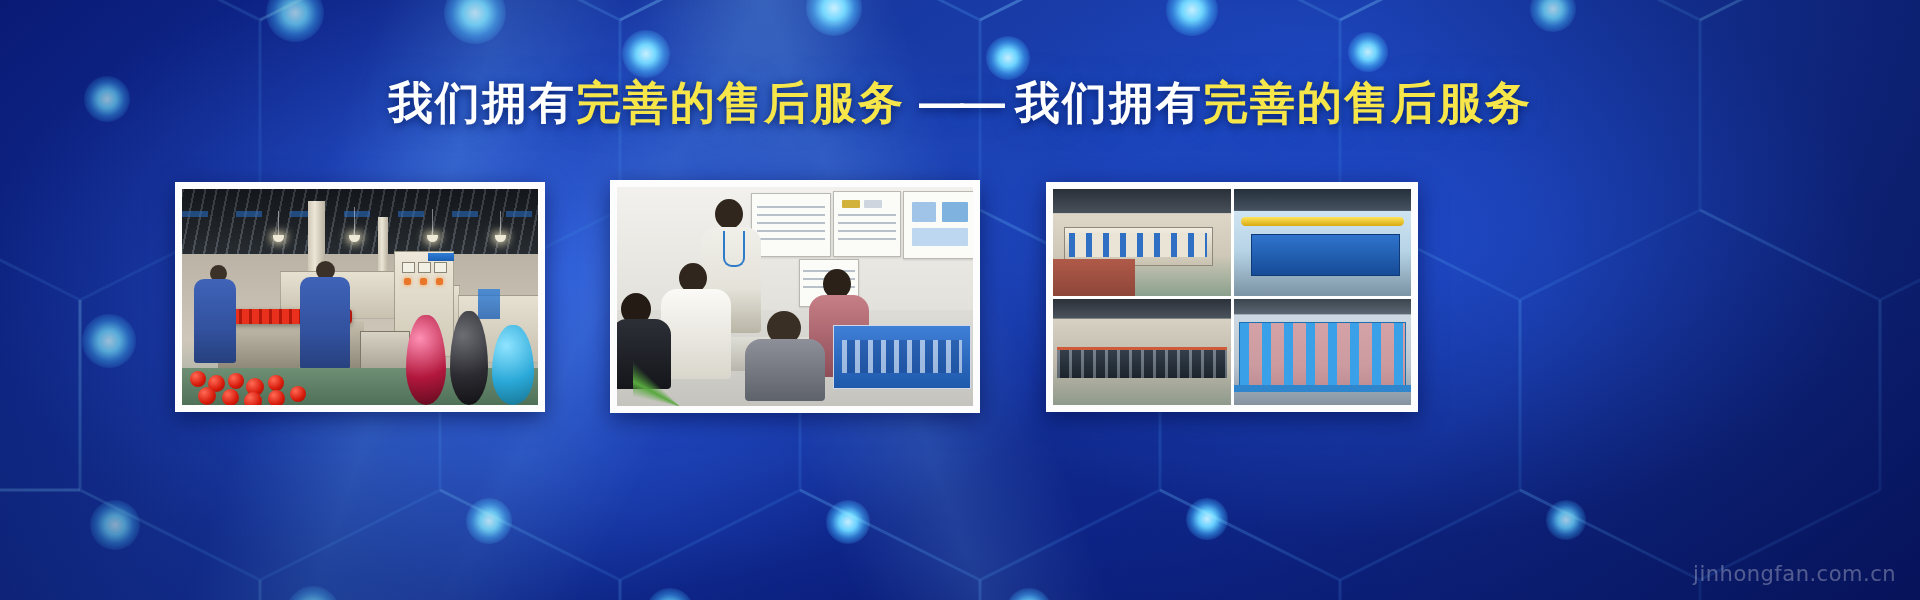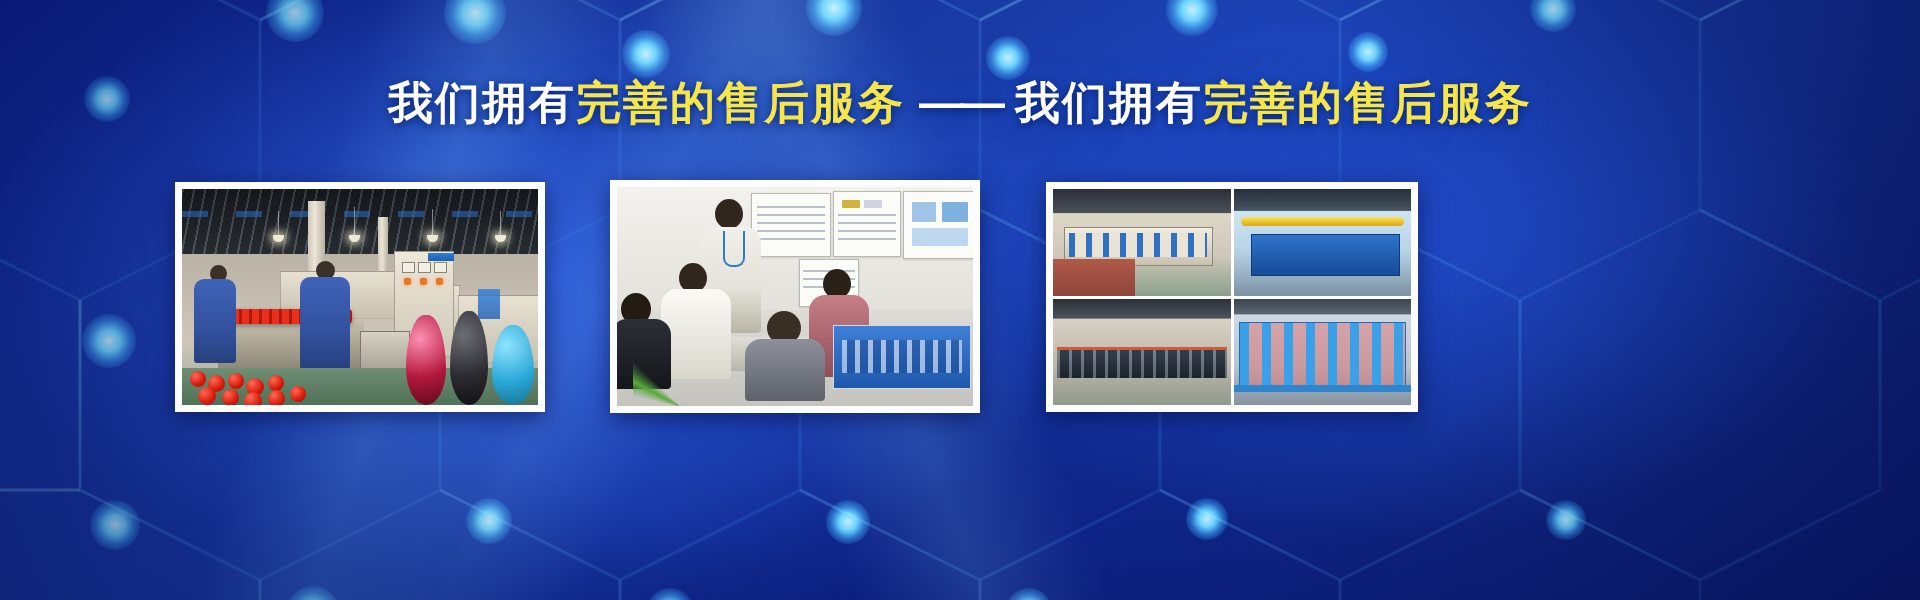--- a/index.html
+++ b/index.html
@@ -340,14 +340,15 @@
           <div class="cell c4">
             <div class="rack"></div>
               <div class="rail"></div>
           </div>
         </div>
       </div>
     </div>
 
   </div>
 
+  <div class="watermark">jinhongfan.com.cn</div>
 
 </div>
 
 </body></html>

